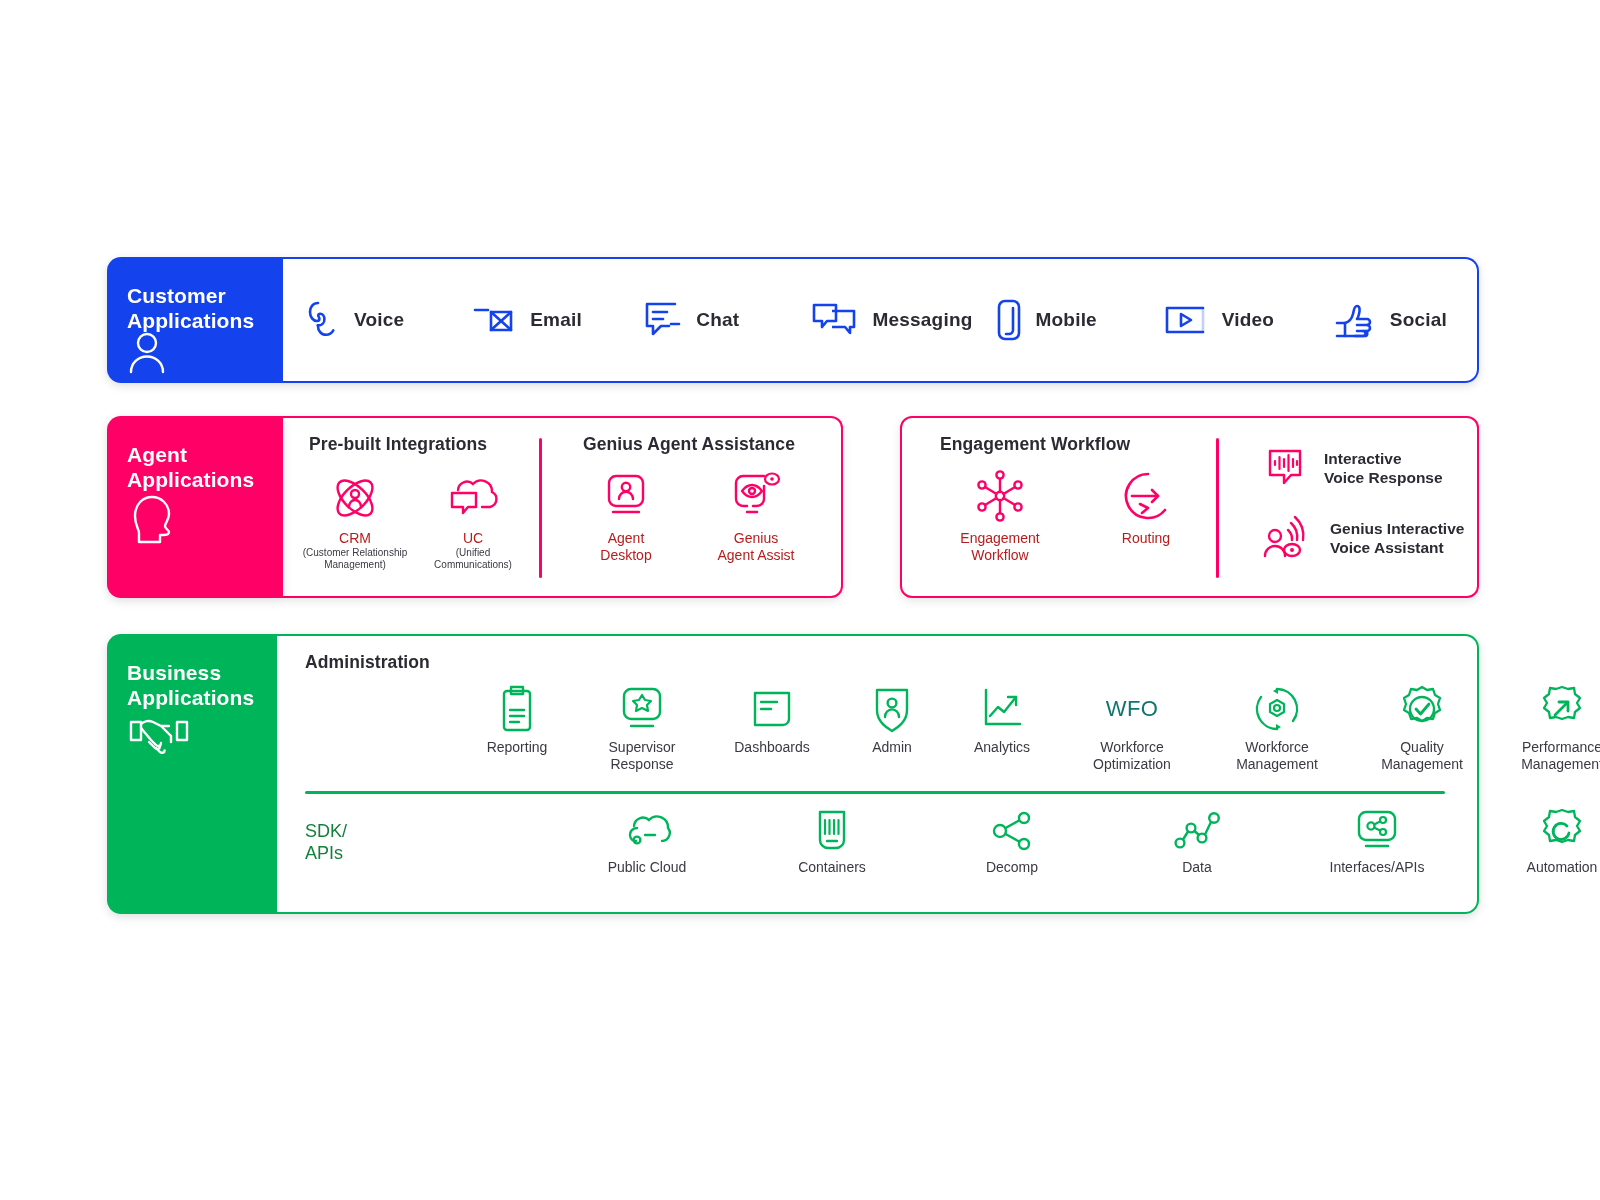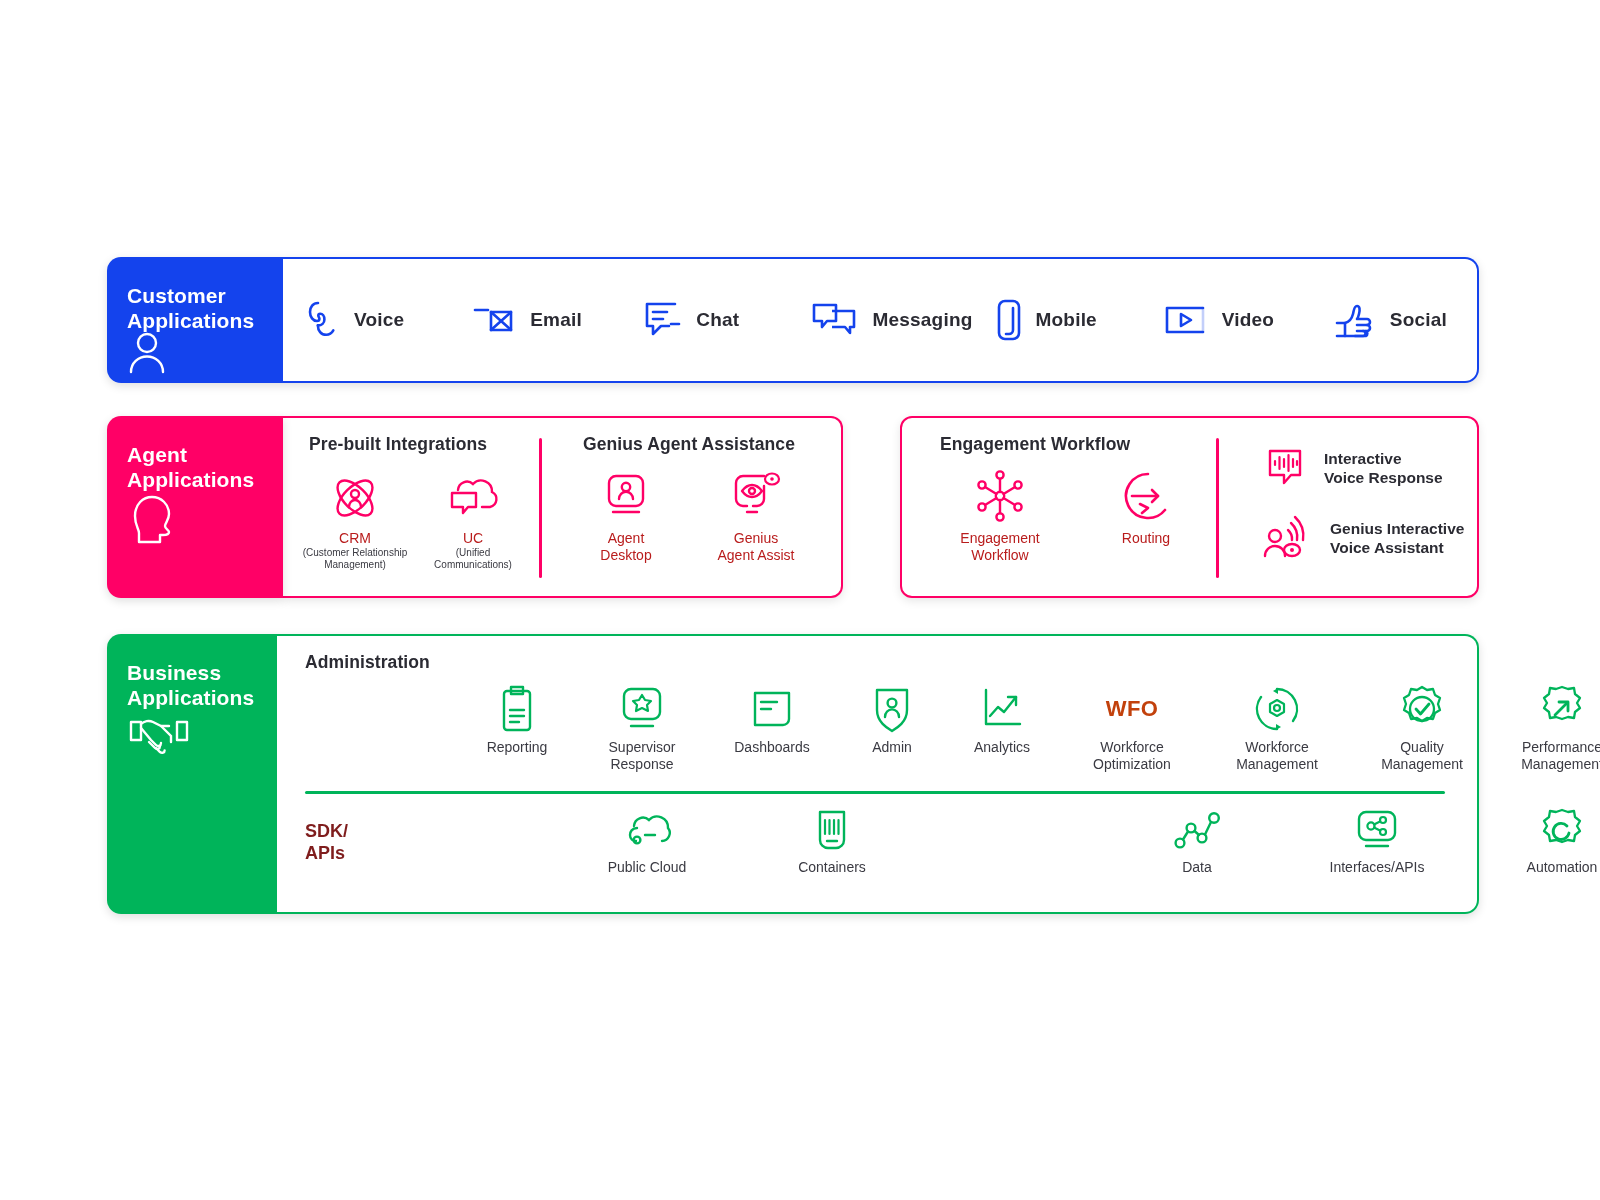--- a/index.html
+++ b/index.html
@@ -108,25 +108,25 @@
   .admin-head{
     position:absolute;left:28px;top:16px;
     font-size:17.5px;font-weight:700;color:#2b2b33;letter-spacing:.1px;
   }
   .biz-tile{position:absolute;text-align:center;width:140px;}
   .biz-tile .cap{
     font-size:14px;line-height:16.5px;color:#3a3a42;white-space:pre-line;margin-top:5px;
   }
   .hdiv{position:absolute;height:3px;background:#00B45A;border-radius:2px;}
   .wfo-word{
-    font-size:22px;font-weight:700;color:#c2410c;letter-spacing:.4px;
+    font-size:22px;font-weight:400;color:#0f766e;letter-spacing:.4px;
   }
   .sdk-word{
-    position:absolute;font-size:18px;line-height:22px;font-weight:700;
-    color:#7f1d1d;white-space:pre-line;
+    position:absolute;font-size:18px;line-height:22px;font-weight:400;
+    color:#15803d;white-space:pre-line;
   }
   svg{display:block;overflow:visible;}
 </style>
 </head>
 <body>
 
 <div class="canvas">
 
   <div class="row" id="row-customer">
 
@@ -536,20 +536,32 @@
               <line x1="19.5" y1="12" x2="19.5" y2="26"></line>
               <line x1="24" y1="12" x2="24" y2="26"></line>
               <line x1="28.5" y1="12" x2="28.5" y2="26"></line>
             </g>
             <line x1="17" y1="33" x2="27" y2="33" stroke="#00B45A" stroke-width="2.4" stroke-linecap="round"></line>
           </svg>
         </div>
         <div class="cap">Containers</div>
       </div>
 
+      <div class="biz-tile" style="left:665px;top:172px;">
+        <div style="display:flex;justify-content:center;height:46px;align-items:center;">
+          <svg width="46" height="44" viewBox="0 0 46 44">
+            <circle cx="11" cy="22" r="6" fill="none" stroke="#00B45A" stroke-width="2.4"></circle>
+            <circle cx="35" cy="9" r="5" fill="none" stroke="#00B45A" stroke-width="2.4"></circle>
+            <circle cx="35" cy="35" r="5" fill="none" stroke="#00B45A" stroke-width="2.4"></circle>
+            <line x1="16.5" y1="19" x2="30" y2="11.5" stroke="#00B45A" stroke-width="2.4" stroke-linecap="round"></line>
+            <line x1="16.5" y1="25" x2="30" y2="32.5" stroke="#00B45A" stroke-width="2.4" stroke-linecap="round"></line>
+          </svg>
+        </div>
+        <div class="cap">Decomp</div>
+      </div>
 
       <div class="biz-tile" style="left:850px;top:172px;">
         <div style="display:flex;justify-content:center;height:46px;align-items:center;">
           <svg width="50" height="44" viewBox="0 0 50 44">
             <circle cx="8" cy="34" r="4.4" fill="none" stroke="#00B45A" stroke-width="2.4"></circle>
             <circle cx="19" cy="19" r="4.4" fill="none" stroke="#00B45A" stroke-width="2.4"></circle>
             <circle cx="30" cy="29" r="4.4" fill="none" stroke="#00B45A" stroke-width="2.4"></circle>
             <circle cx="42" cy="9" r="4.8" fill="none" stroke="#00B45A" stroke-width="2.4"></circle>
             <line x1="11" y1="30.5" x2="16" y2="22.5" stroke="#00B45A" stroke-width="2.4" stroke-linecap="round"></line>
             <line x1="22.5" y1="22" x2="27" y2="26" stroke="#00B45A" stroke-width="2.4" stroke-linecap="round"></line>

